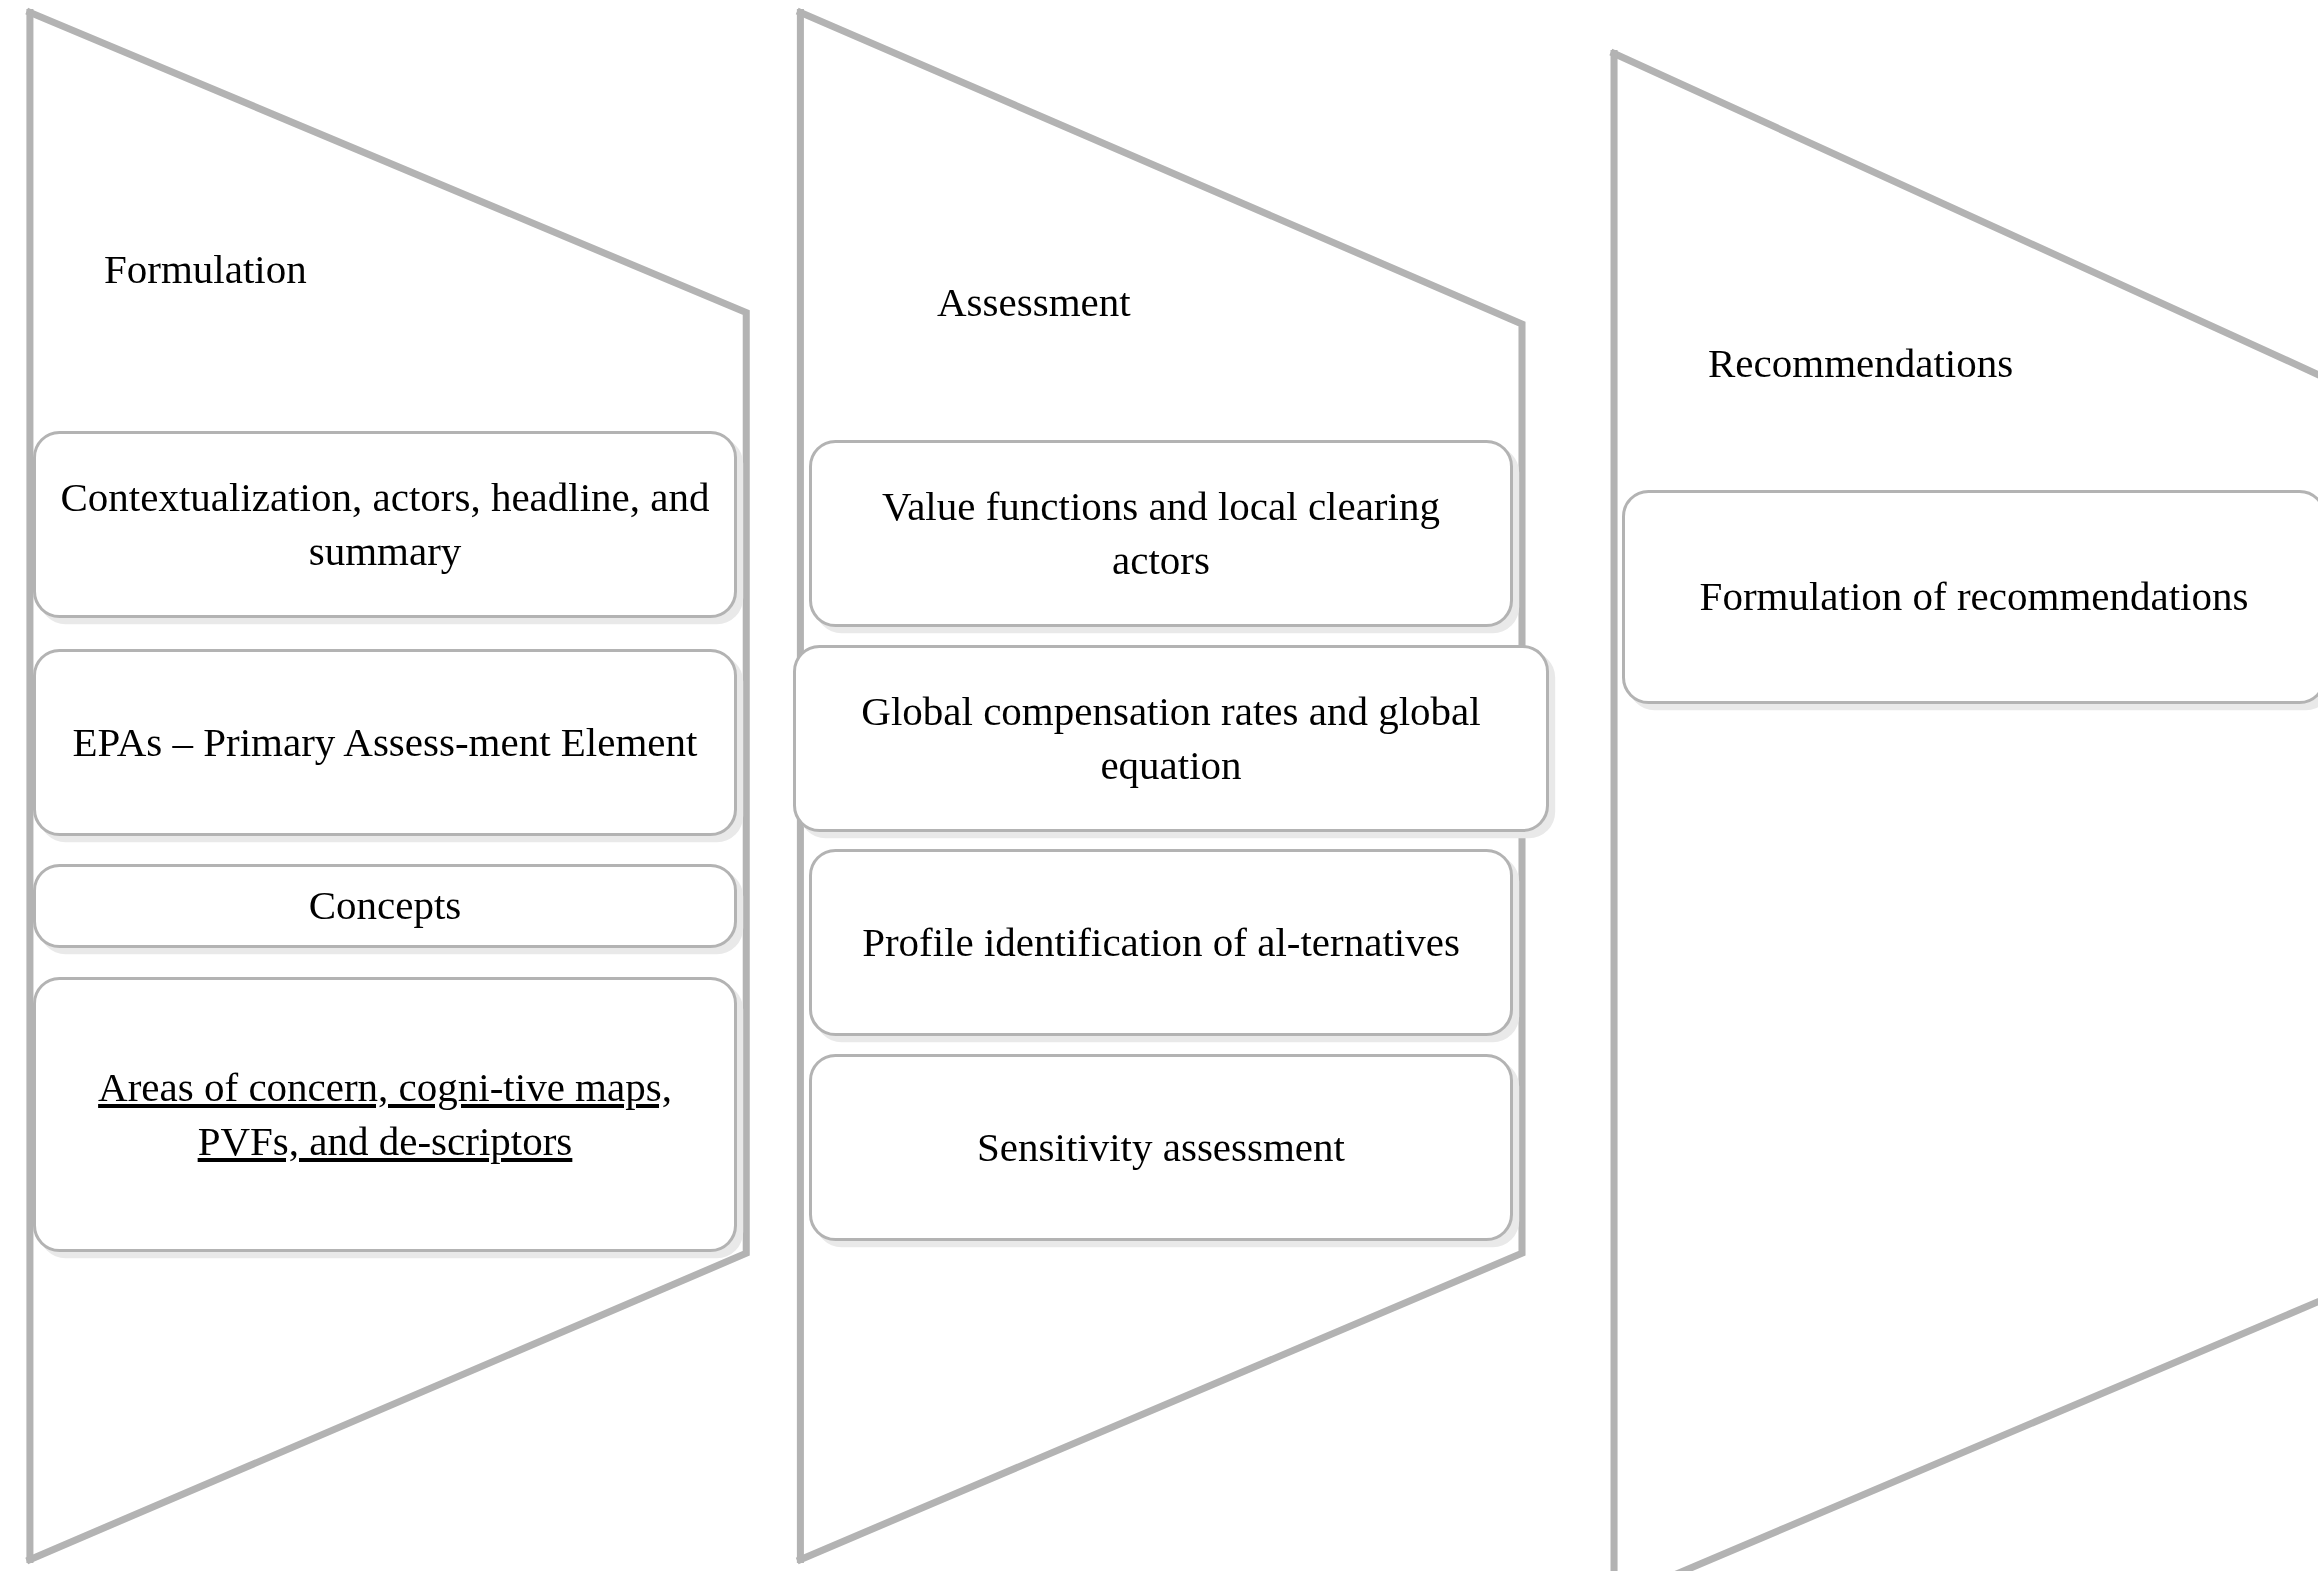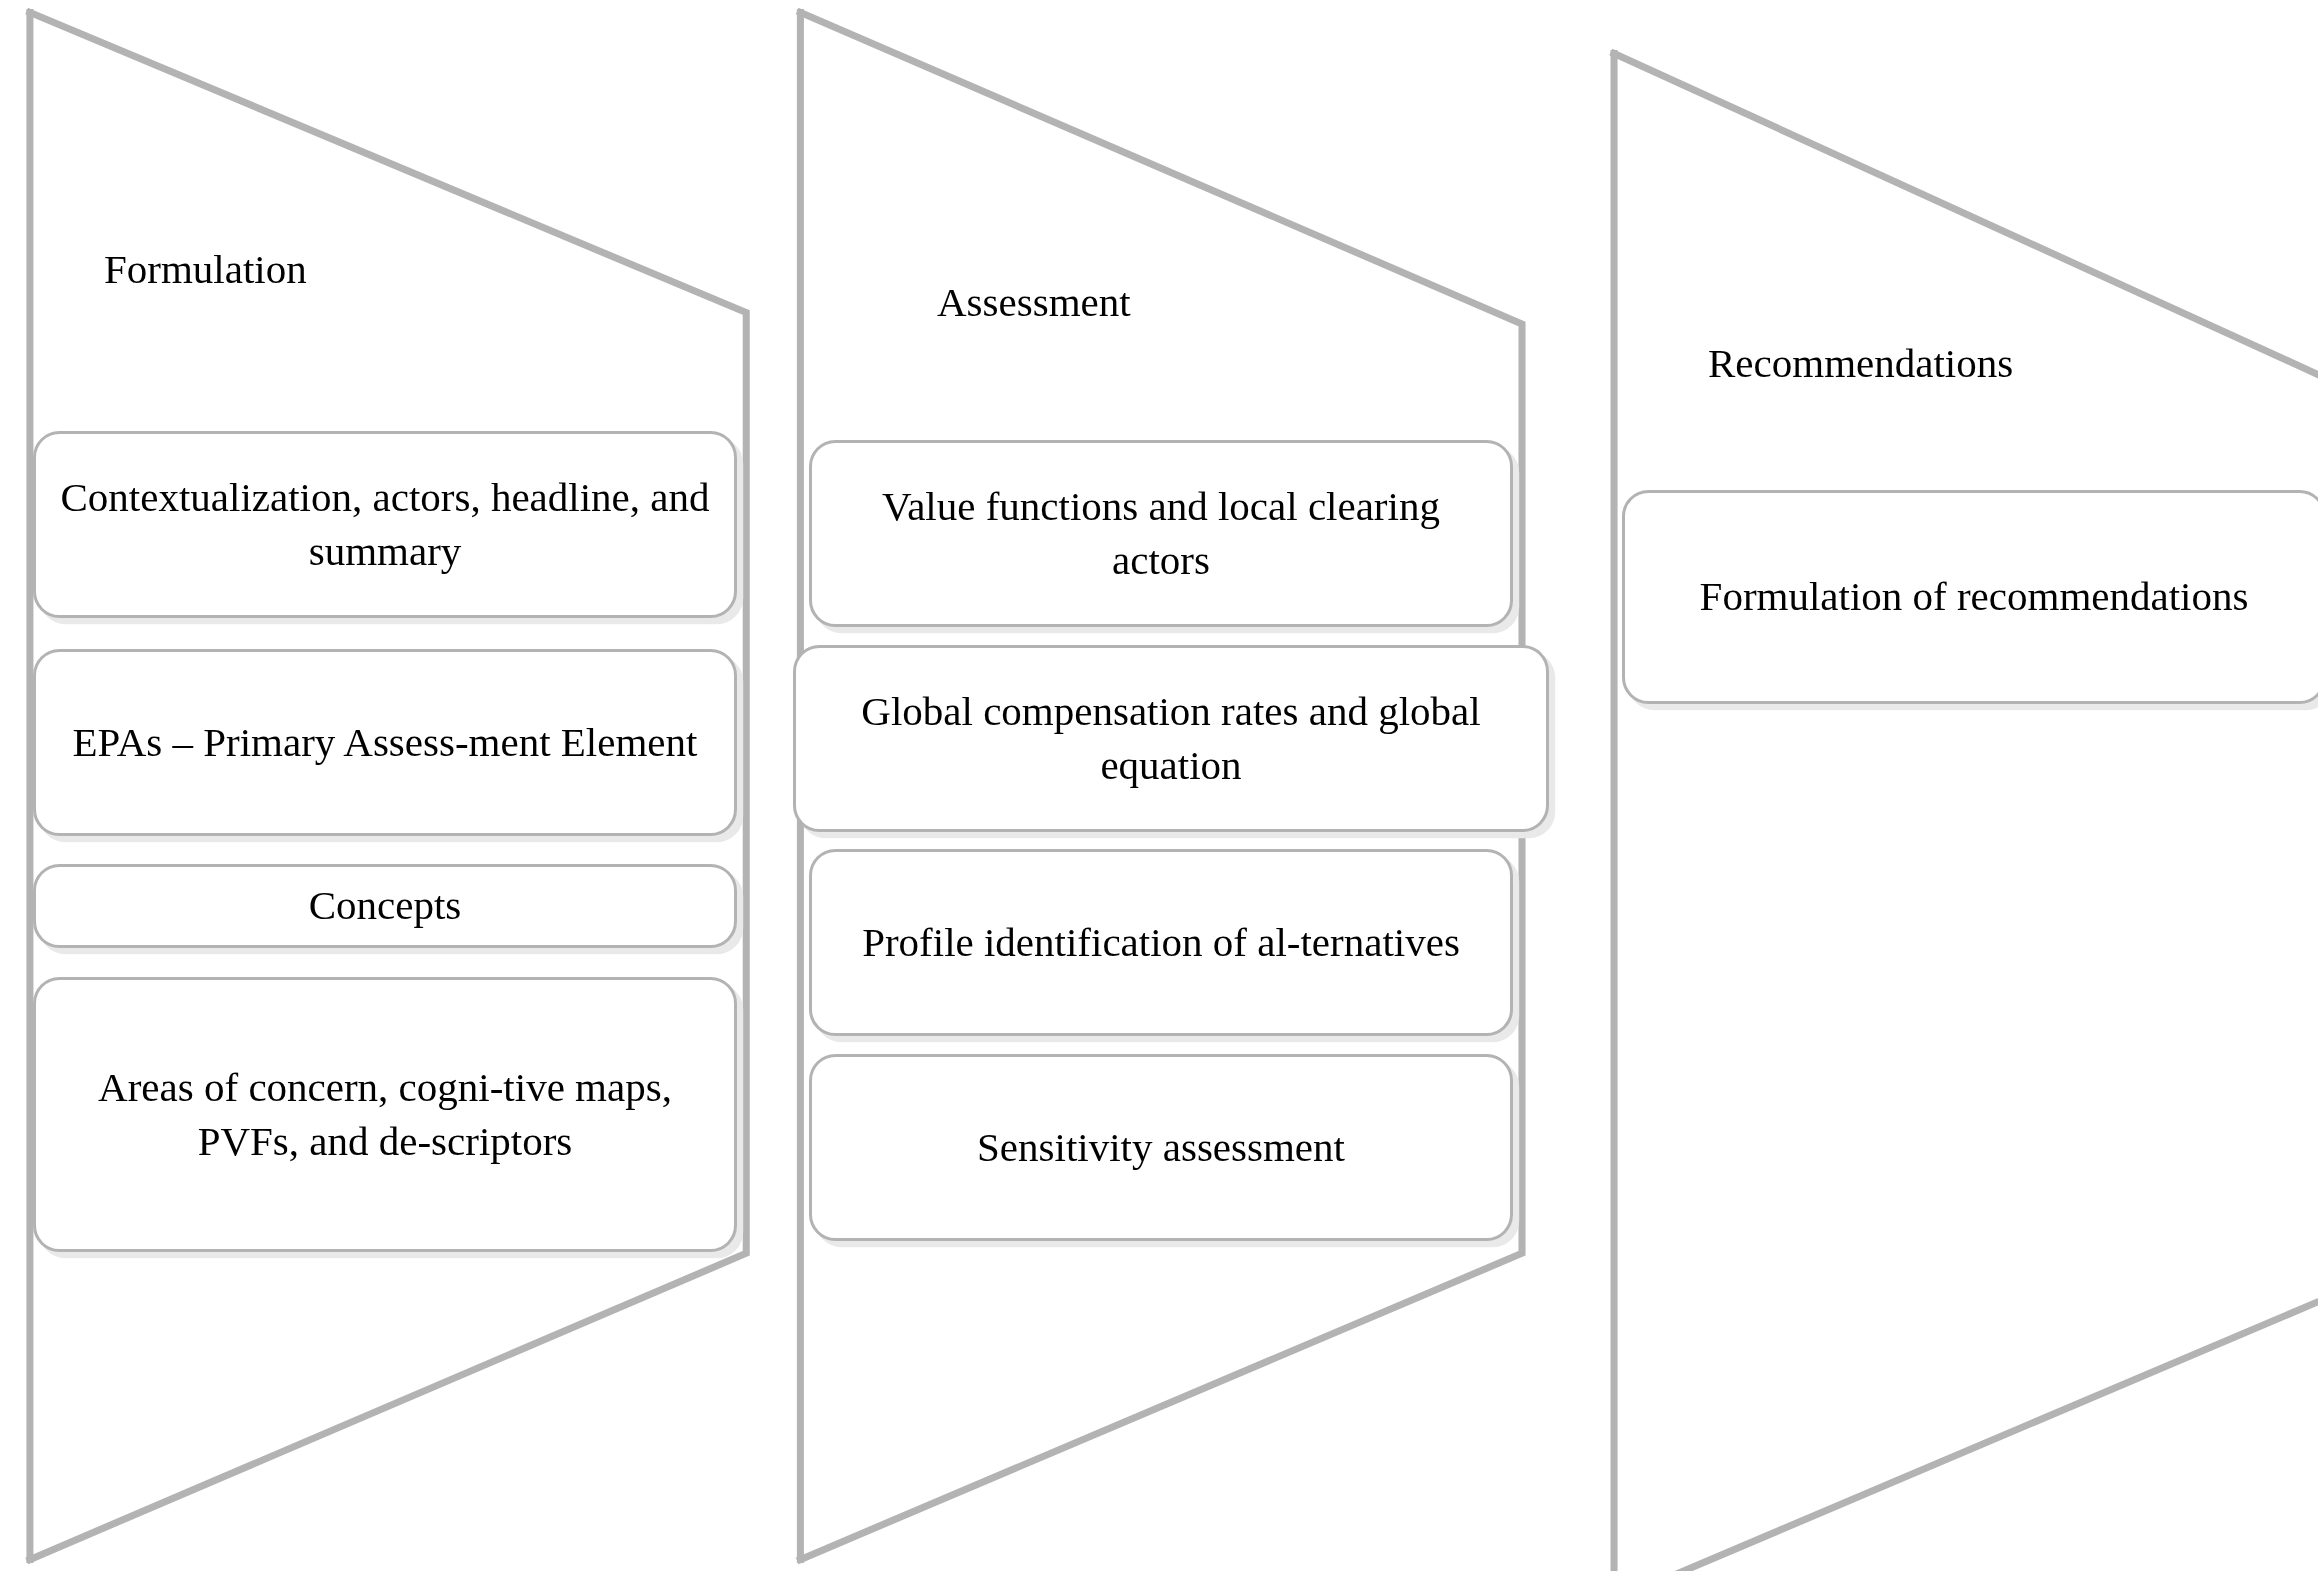--- a/index.html
+++ b/index.html
@@ -67,21 +67,21 @@
     </div>
 
     <div class="box" style="left:33px; top:649px; width:704px; height:187px;">
       <span class="box-text">EPAs – Primary Assess-ment Element</span>
     </div>
 
     <div class="box" style="left:33px; top:864px; width:704px; height:84px;">
       <span class="box-text">Concepts</span>
     </div>
 
-    <div class="box" style="left:33px; top:977px; width:704px; height:275px;">
+    <div class="box" style="left:33px; top:977px; width:704px; height:275px;text-decoration:underline;">
       <span class="box-text">Areas of concern, cogni-tive maps, PVFs, and de-scriptors</span>
     </div>
   </div>
 
   <div class="panel" style="left:774px; width:792px; height:1572px;">
     <svg class="panel-shape" width="792" height="1572" viewBox="0 0 900 1786">
       <path d="M 30 14 L 850 368 L 850 1424 L 30 1772" fill="none" stroke="#b3b3b3" stroke-width="8" stroke-linejoin="miter" stroke-linecap="square"></path>
       <line x1="30" y1="14" x2="30" y2="1772" stroke="#b3b3b3" stroke-width="8" stroke-linecap="square"></line>
     </svg>
 

